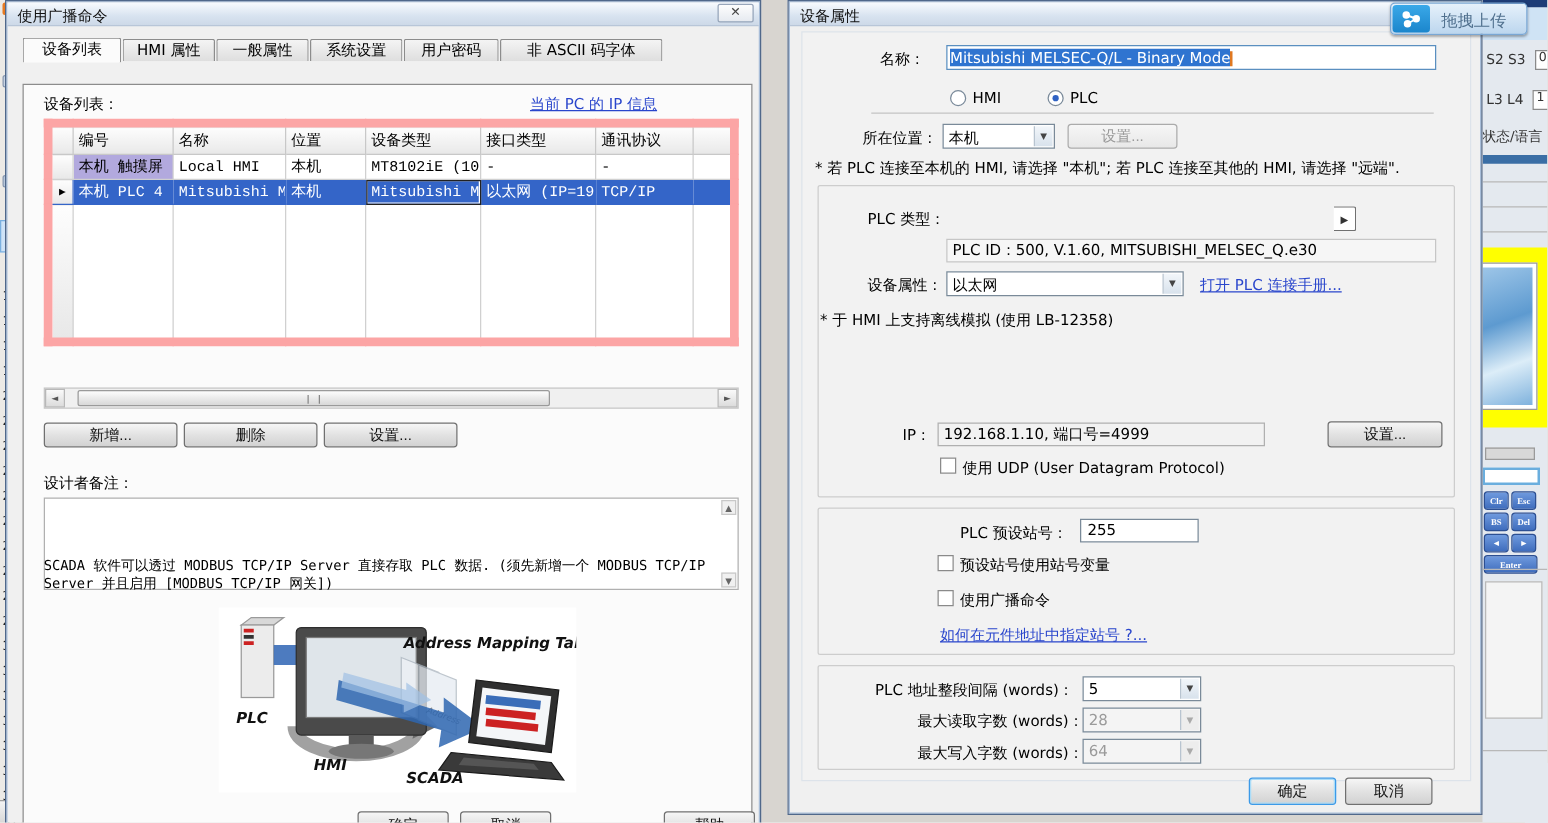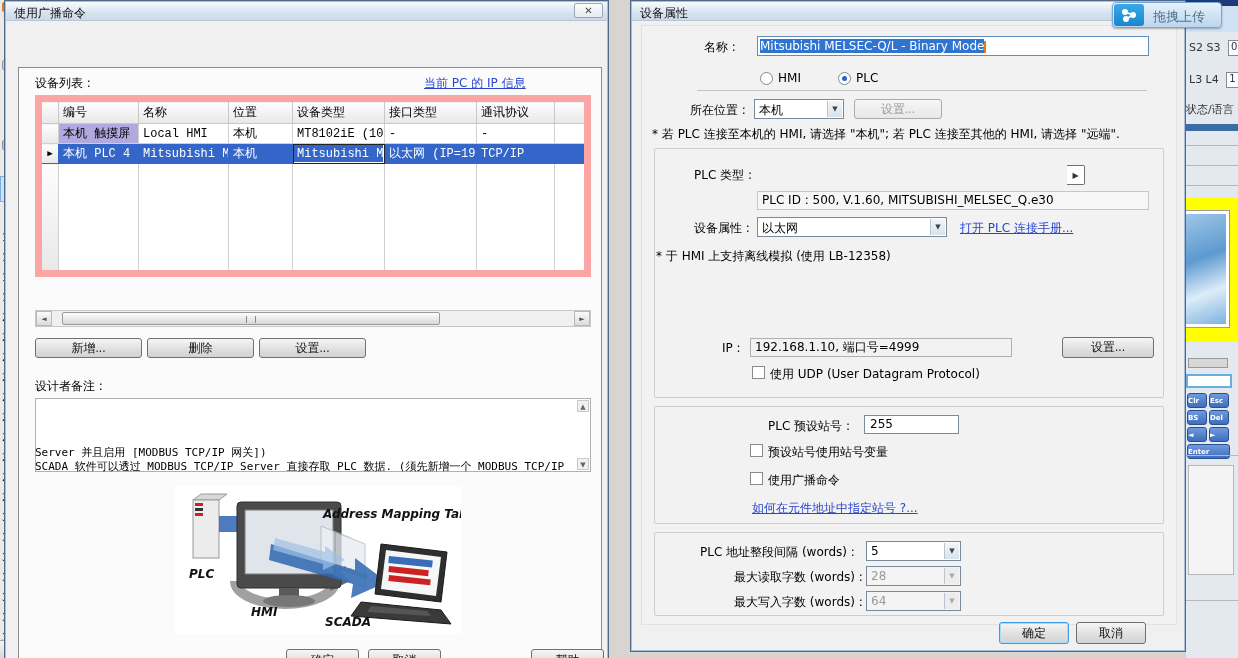--- a/index.html
+++ b/index.html
@@ -30,21 +30,21 @@
   .rs-row { position:absolute; left:0; width:52px; font-size:11px; color:#333; white-space:nowrap; }
   .rs-box { display:inline-block; width:14px; height:16px; background:#fff; border:1px solid #8a8a8a; font-size:10px; text-align:left; padding-left:2px; vertical-align:middle; }
   .rs-band { position:absolute; left:0; top:124px; width:52px; height:7px; background:#3a6ea5; }
   .rs-line { position:absolute; left:0; width:52px; border-top:1px solid #b8b8b8; }
   .rs-yellow { position:absolute; left:0; top:198px; width:52px; height:144px; background:#ffff00; }
   .rs-thumb { position:absolute; left:-6px; top:12px; width:50px; height:118px; background:#fff; border:1px solid #9a9a9a; padding:3px; }
   .rs-thumb-img { width:100%; height:100%; background:linear-gradient(160deg,#9ec6e8 0%,#5d9ad0 40%,#dcedf8 70%,#7fb2dd 100%); }
   .kp-disp { position:absolute; left:2px; top:358px; width:40px; height:10px; background:#d8d8d8; border:1px solid #9a9a9a; font-size:7px; overflow:hidden; }
   .kp-input { position:absolute; left:0px; top:374px; width:46px; height:14px; background:#fff; border:2px solid #6aaede; }
   #keypad { position:absolute; left:0px; top:392px; width:50px; }
-  .kp-btn { display:inline-block; width:20px; height:15px; margin:1px; background:linear-gradient(#6f9ade,#3f6dbd); border:1px solid #2c4f92; border-radius:3px; color:#fff; font-size:7px; font-weight:bold; line-height:14px; vertical-align:top; }
+  .kp-btn { display:inline-block; width:20px; height:15px; margin:1px; background:linear-gradient(#6f9ade,#3f6dbd); border:1px solid #2c4f92; border-radius:3px; color:#fff; font-size:7px; font-weight:bold; text-align:center; line-height:14px; vertical-align:top;font-family:Liberation Serif, serif; }
   .kp-enter { width:43px; }
 
   
   .dialog { background:#f0f0f0; border:1px solid #50688a; box-shadow:0 0 0 1px #a8bdd8 inset; }
   .titlebar { position:absolute; left:1px; top:1px; right:1px; height:19px; background:linear-gradient(#f8fbfe,#d8e3f0 60%,#cdd9e8); border-bottom:1px solid #b8c6d8; }
   .title-text { position:absolute; left:8px; top:3px; font-size:12px; color:#111; }
   .close-btn { position:absolute; top:1px; width:29px; height:15px; background:linear-gradient(#fdfdfd,#e6eaf0); border:1px solid #98a6ba; border-radius:2px; text-align:center; line-height:13px; font-size:10px; color:#444; }
 
   .btn { background:linear-gradient(#f6f6f6,#e2e2e2 50%,#d2d2d2); border:1px solid #707070; border-radius:3px; font-size:12px; text-align:center; color:#111; }
   .btn.default { border:1px solid #3c9ae8; box-shadow:0 0 0 1px #aadcf8 inset; }
@@ -228,20 +228,28 @@
   <div class="rs-line" style="top:600px;"></div>
 </div>
 
 <div id="dlg-left" class="dialog">
   <div class="titlebar">
     <div class="title-text">使用广播命令</div>
     <div class="close-btn" style="right:4px;">✕</div>
   </div>
 
   <div id="tabs">
+    <div class="tabrow">
+      <span class="tab active" style="left:0px;width:79px;">设备列表</span>
+      <span class="tab" style="left:80px;width:74px;">HMI 属性</span>
+      <span class="tab" style="left:155px;width:74px;">一般属性</span>
+      <span class="tab" style="left:230px;width:74px;">系统设置</span>
+      <span class="tab" style="left:305px;width:76px;">用户密码</span>
+      <span class="tab" style="left:382px;width:130px;">非 ASCII 码字体</span>
+    </div>
   </div>
 
   <div id="tab-panel">
     <div class="lbl" style="left:16px;top:7px;">设备列表 :</div>
     <a class="link abs" style="left:405px;top:7px;">当前 PC 的 IP 信息</a>
 
     <table class="devtbl">
       <colgroup>
         <col style="width:20px">
           <col style="width:80px">
@@ -307,22 +315,22 @@
     <button class="btn act-btn" style="left:16px;">新增...</button>
     <button class="btn act-btn" style="left:128px;">删除</button>
     <button class="btn act-btn" style="left:240px;">设置...</button>
 
     <div class="lbl" style="left:16px;top:310px;">设计者备注 :</div>
     <textarea class="designer" style=""></textarea>
     <span class="ta-arrow" style="top:332px;">▲</span>
     <span class="ta-arrow" style="top:390px;">▼</span>
 
     <div class="scada-note">
+      <div>SCADA 软件可以透过 MODBUS TCP/IP Server 直接存取 PLC 数据. (须先新增一个 MODBUS TCP/IP</div>
       <div>Server 并且启用 [MODBUS TCP/IP 网关])</div>
-      <div>SCADA 软件可以透过 MODBUS TCP/IP Server 直接存取 PLC 数据. (须先新增一个 MODBUS TCP/IP</div>
     </div>
 
     <svg id="diagram" viewBox="0 0 286 148">
       <rect x="0" y="0" width="286" height="148" fill="#ffffff"></rect>
 
       <polygon points="18,14 44,14 52,8 26,8" fill="#d8d8d8" stroke="#9a9a9a"></polygon>
       <rect x="18" y="14" width="26" height="58" fill="#ececec" stroke="#9a9a9a"></rect>
       <rect x="20" y="17" width="8" height="3" fill="#cc2222"></rect>
       <rect x="20" y="22" width="8" height="3" fill="#333333"></rect>
       <rect x="20" y="27" width="8" height="3" fill="#cc2222"></rect>

